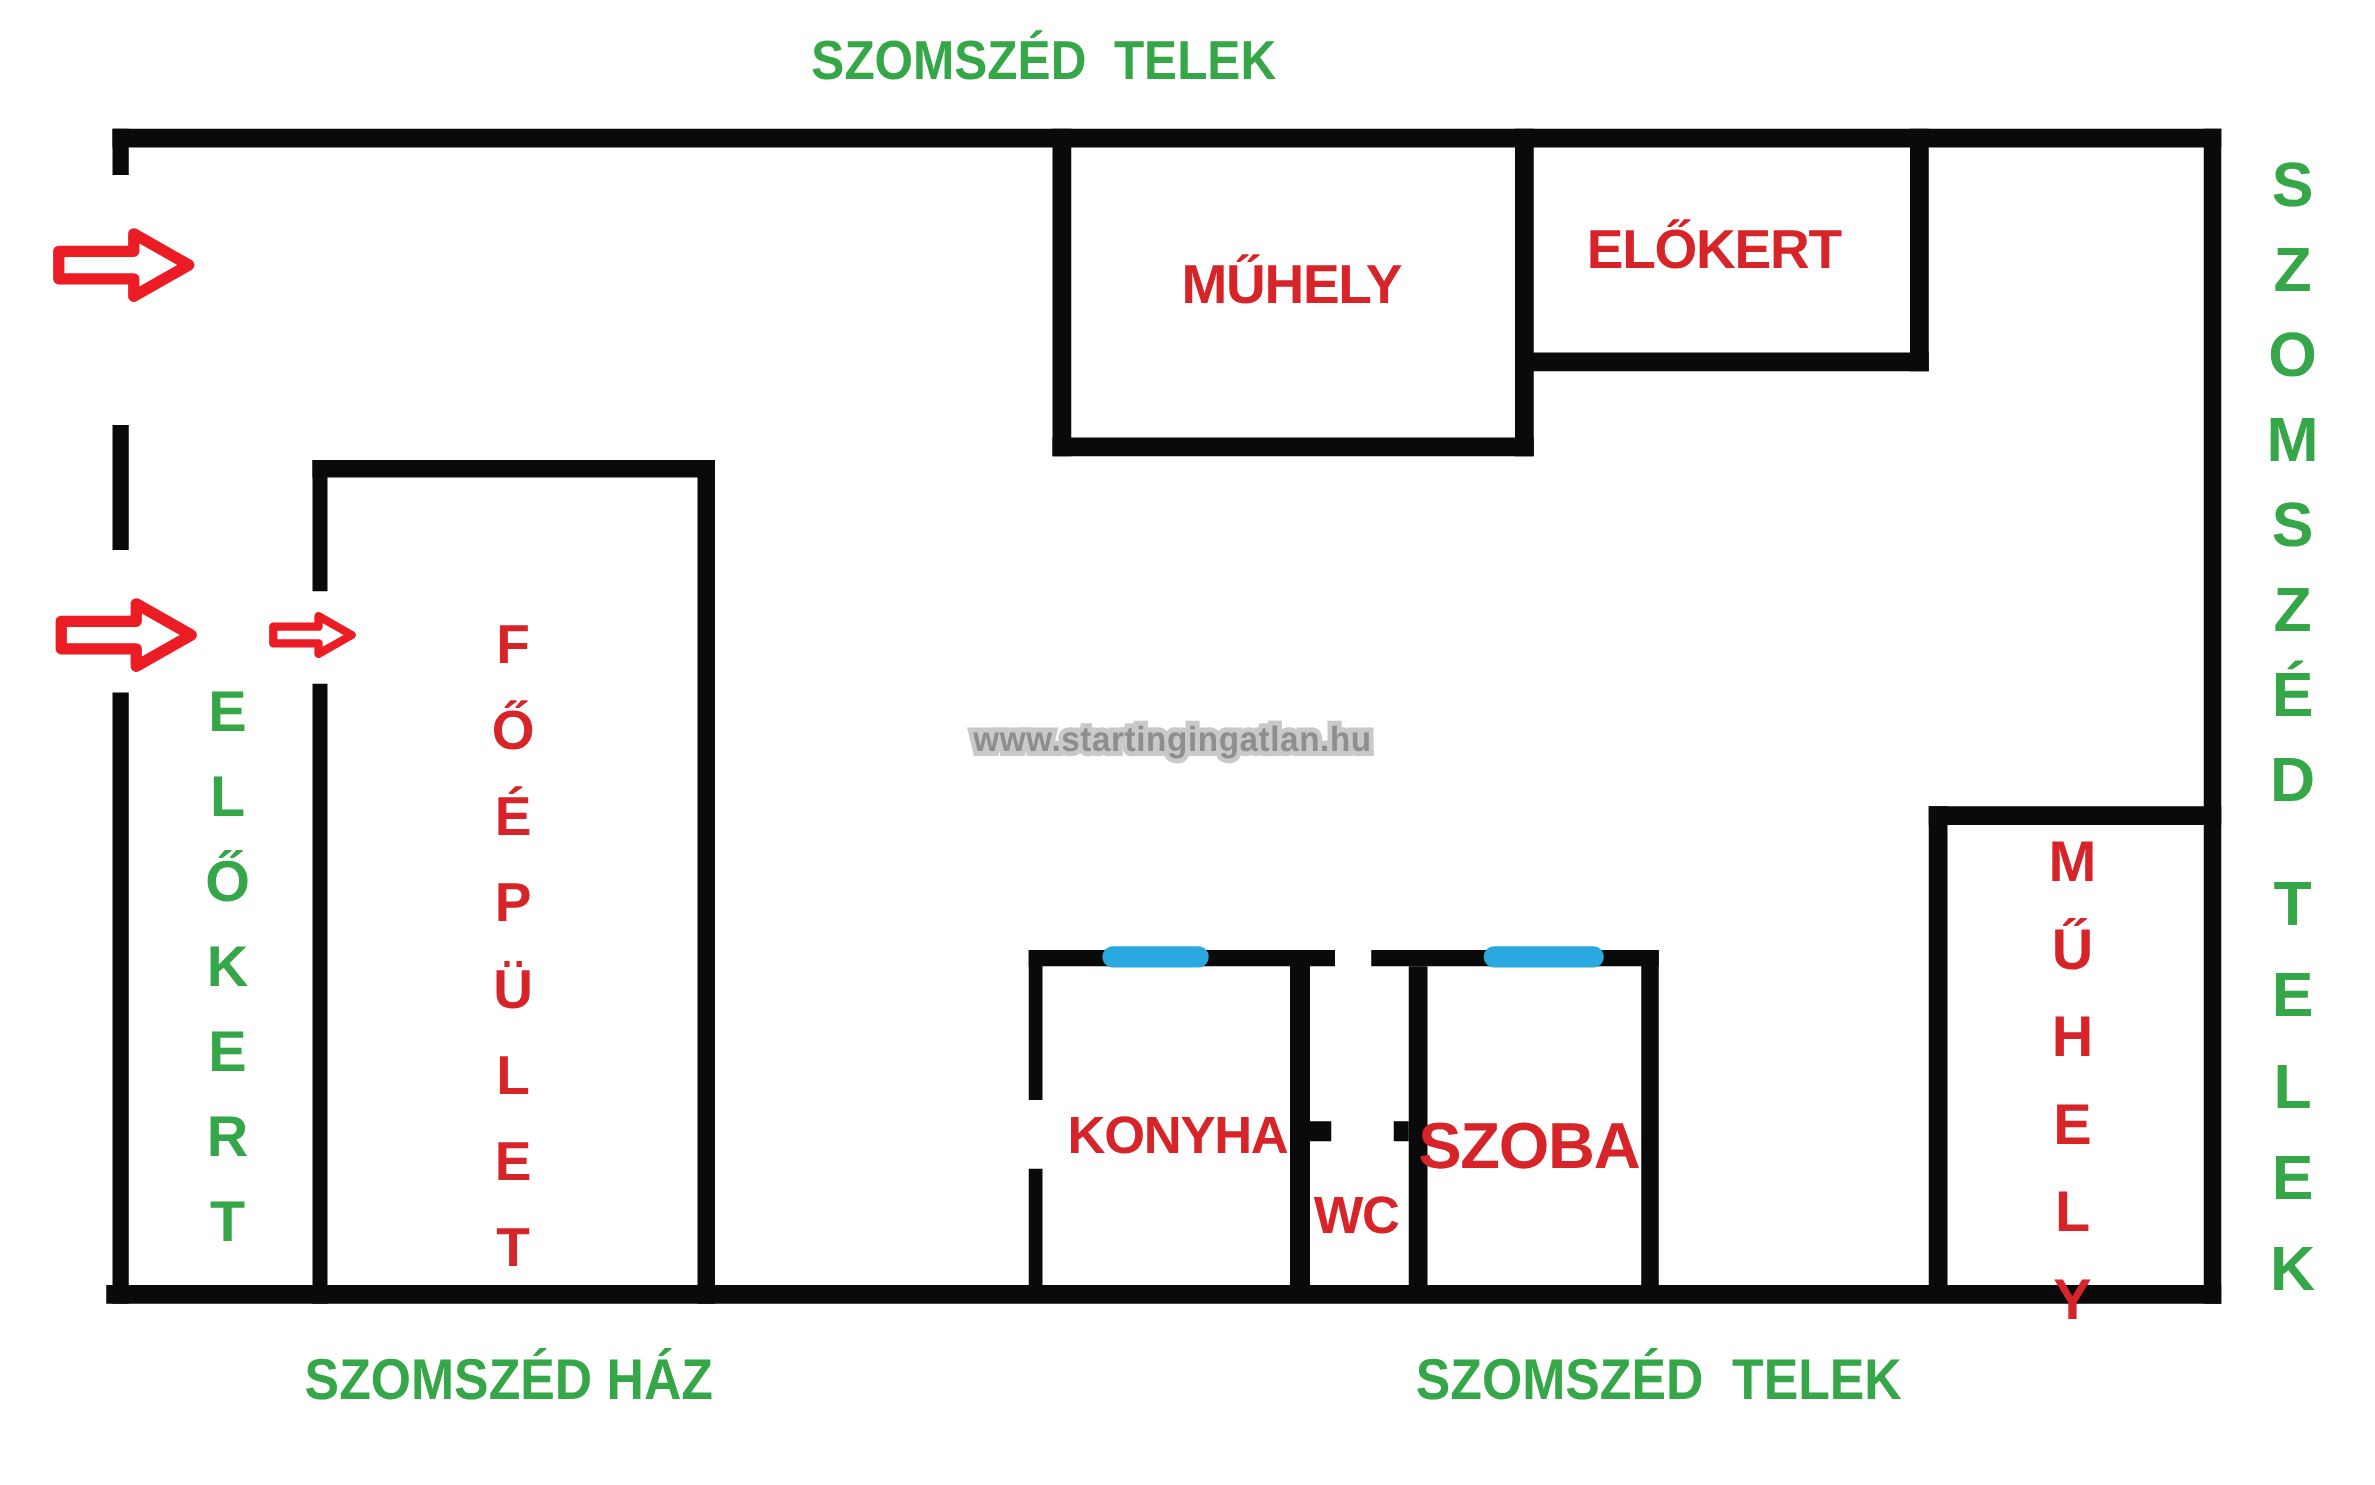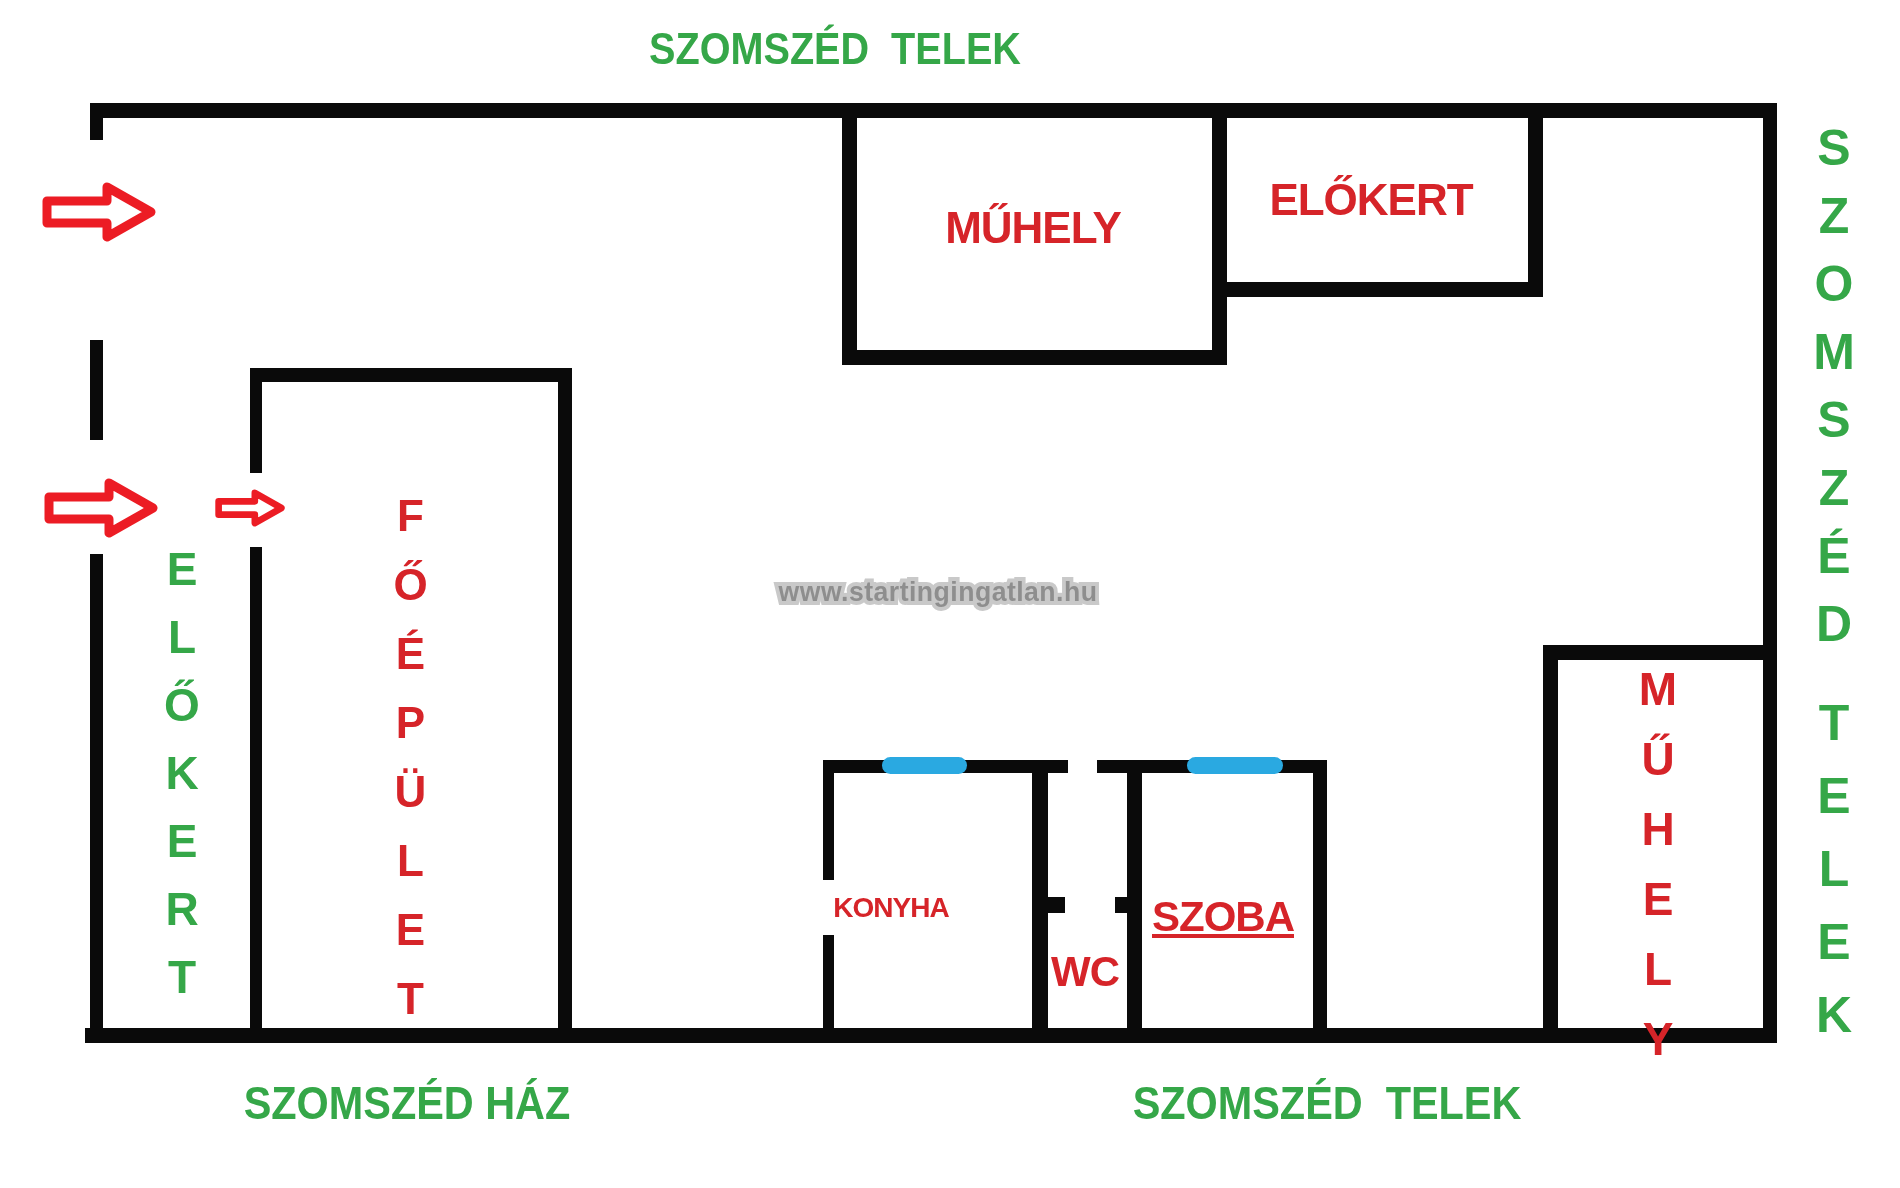--- a/index.html
+++ b/index.html
@@ -43,23 +43,23 @@
     -webkit-text-stroke:8px #c9c9c9; color:#c9c9c9;
   }
   .watermark .front { position:relative; z-index:1; }
 
   .t-top          { left:835px;  top:49px;   font-size:44px; }
   .t-bottom-left  { left:407px;  top:1103px; font-size:46px; }
   .t-bottom-right { left:1327px; top:1103px; font-size:46px; }
 
   .l-garage  { left:1033px; top:228px; }
   .l-storage { left:1371px; top:200px; }
-  .l-kitchen { left:891px;  top:908px; font-size:28px; }
+  .l-kitchen { left:942px;  top:908px; font-size:42px; }
   .l-wc      { left:1085px; top:972px; font-size:42px; }
-  .l-room    { left:1223px; top:917px; font-size:42px;text-decoration:underline; }
+  .l-room    { left:1223px; top:917px; font-size:52px; }
 </style>
 </head>
 <body>
 
 <div class="canvas">
 
   <div class="wall" style="left:90px;top:103px;width:1687px;height:15px;"></div>
   <div class="wall" style="left:1763px;top:103px;width:14px;height:940px;"></div>
   <div class="wall" style="left:85px;top:1028px;width:1692px;height:15px;"></div>
   <div class="wall" style="left:90px;top:103px;width:13px;height:37px;"></div>

